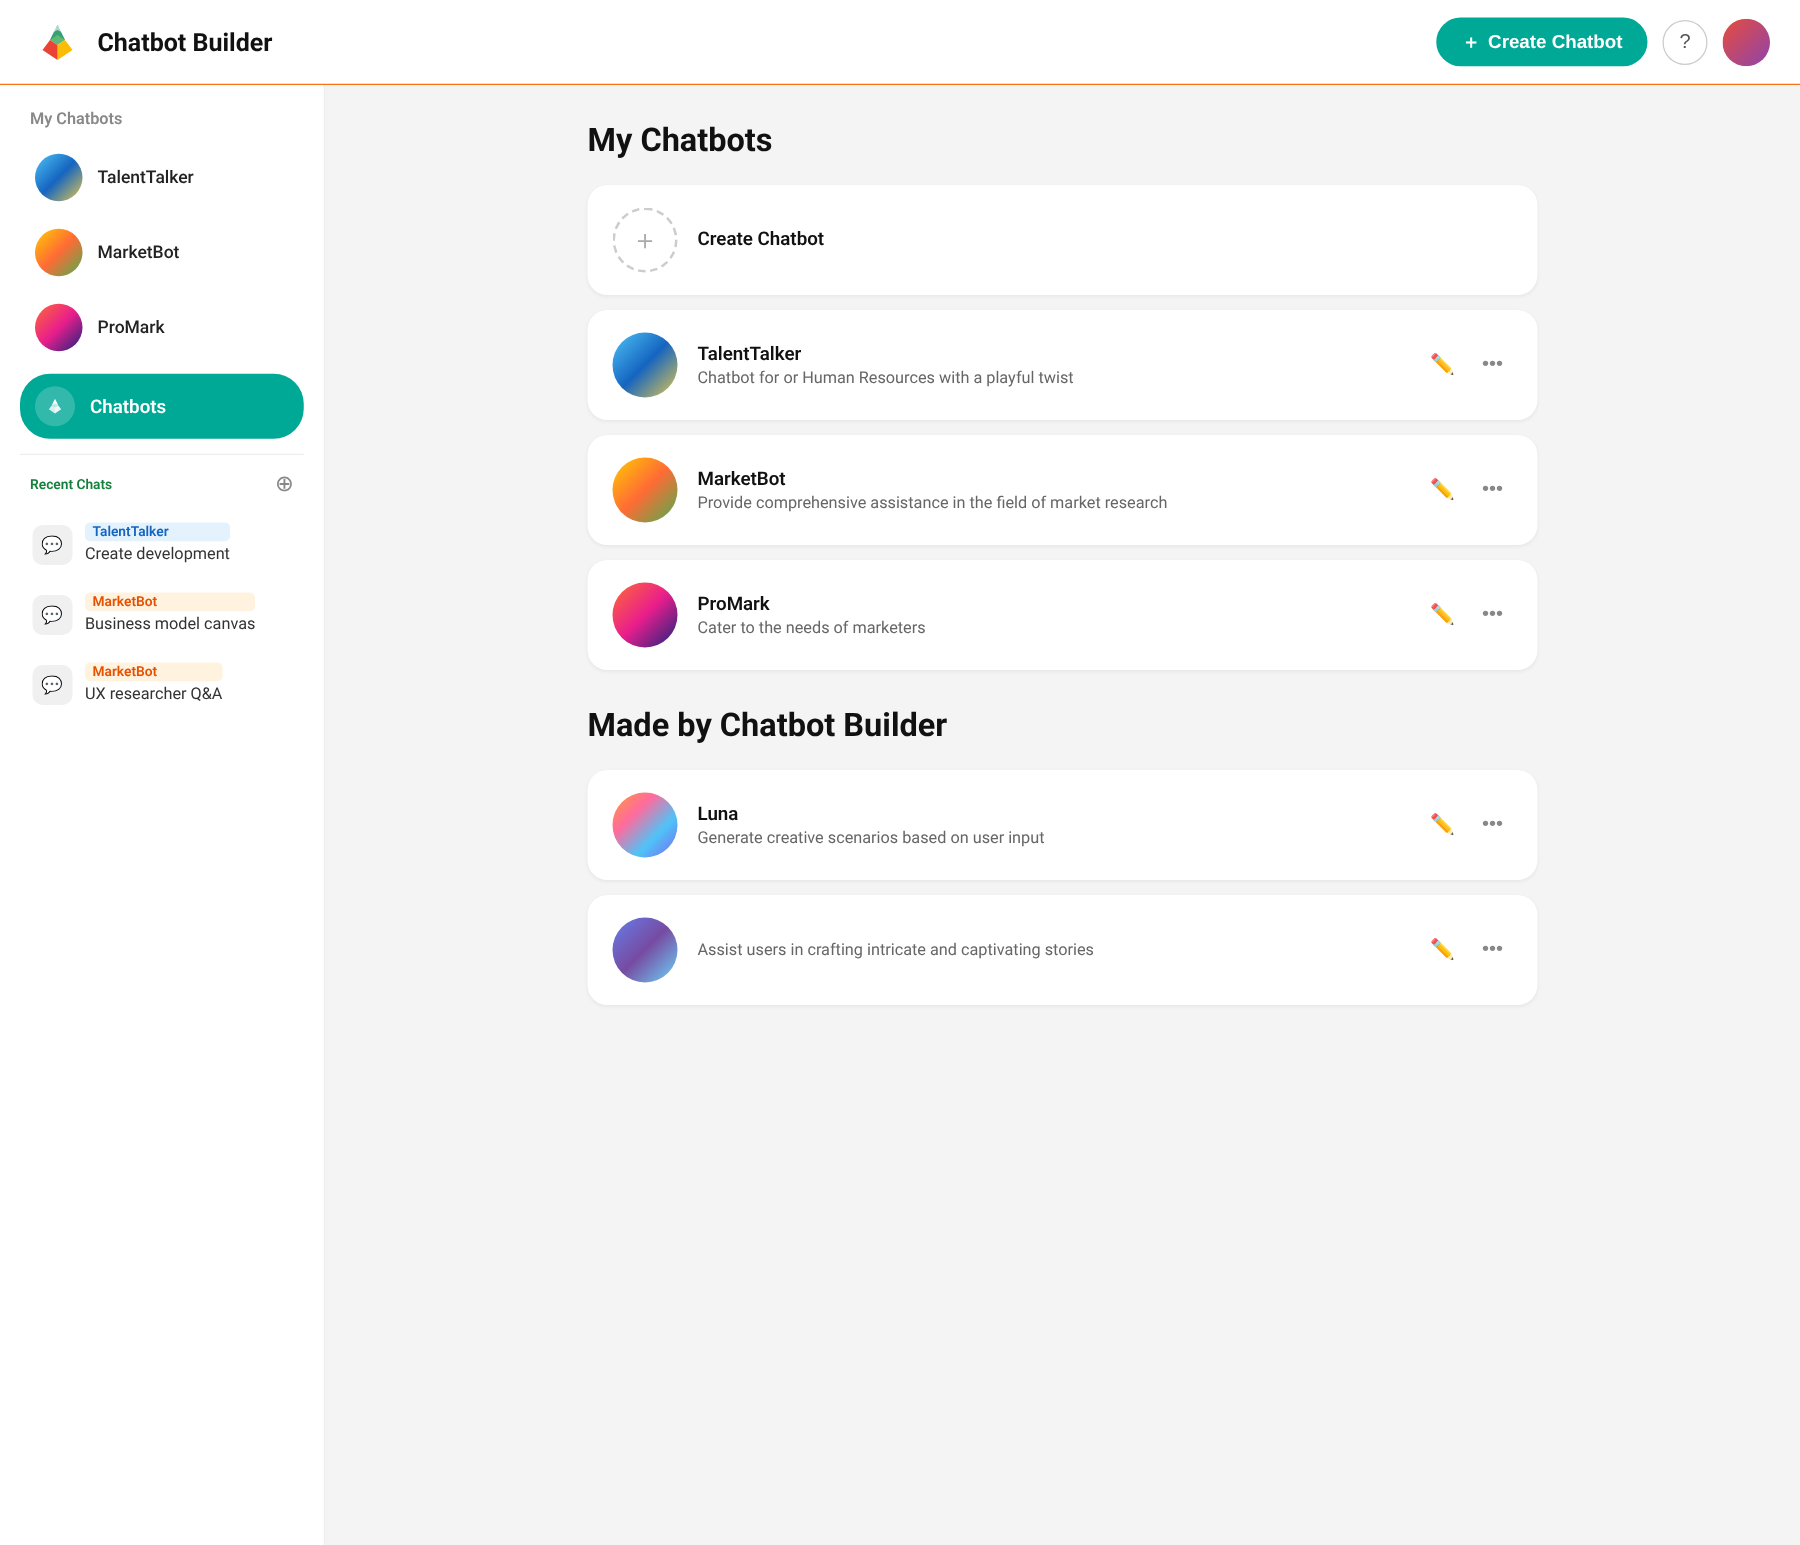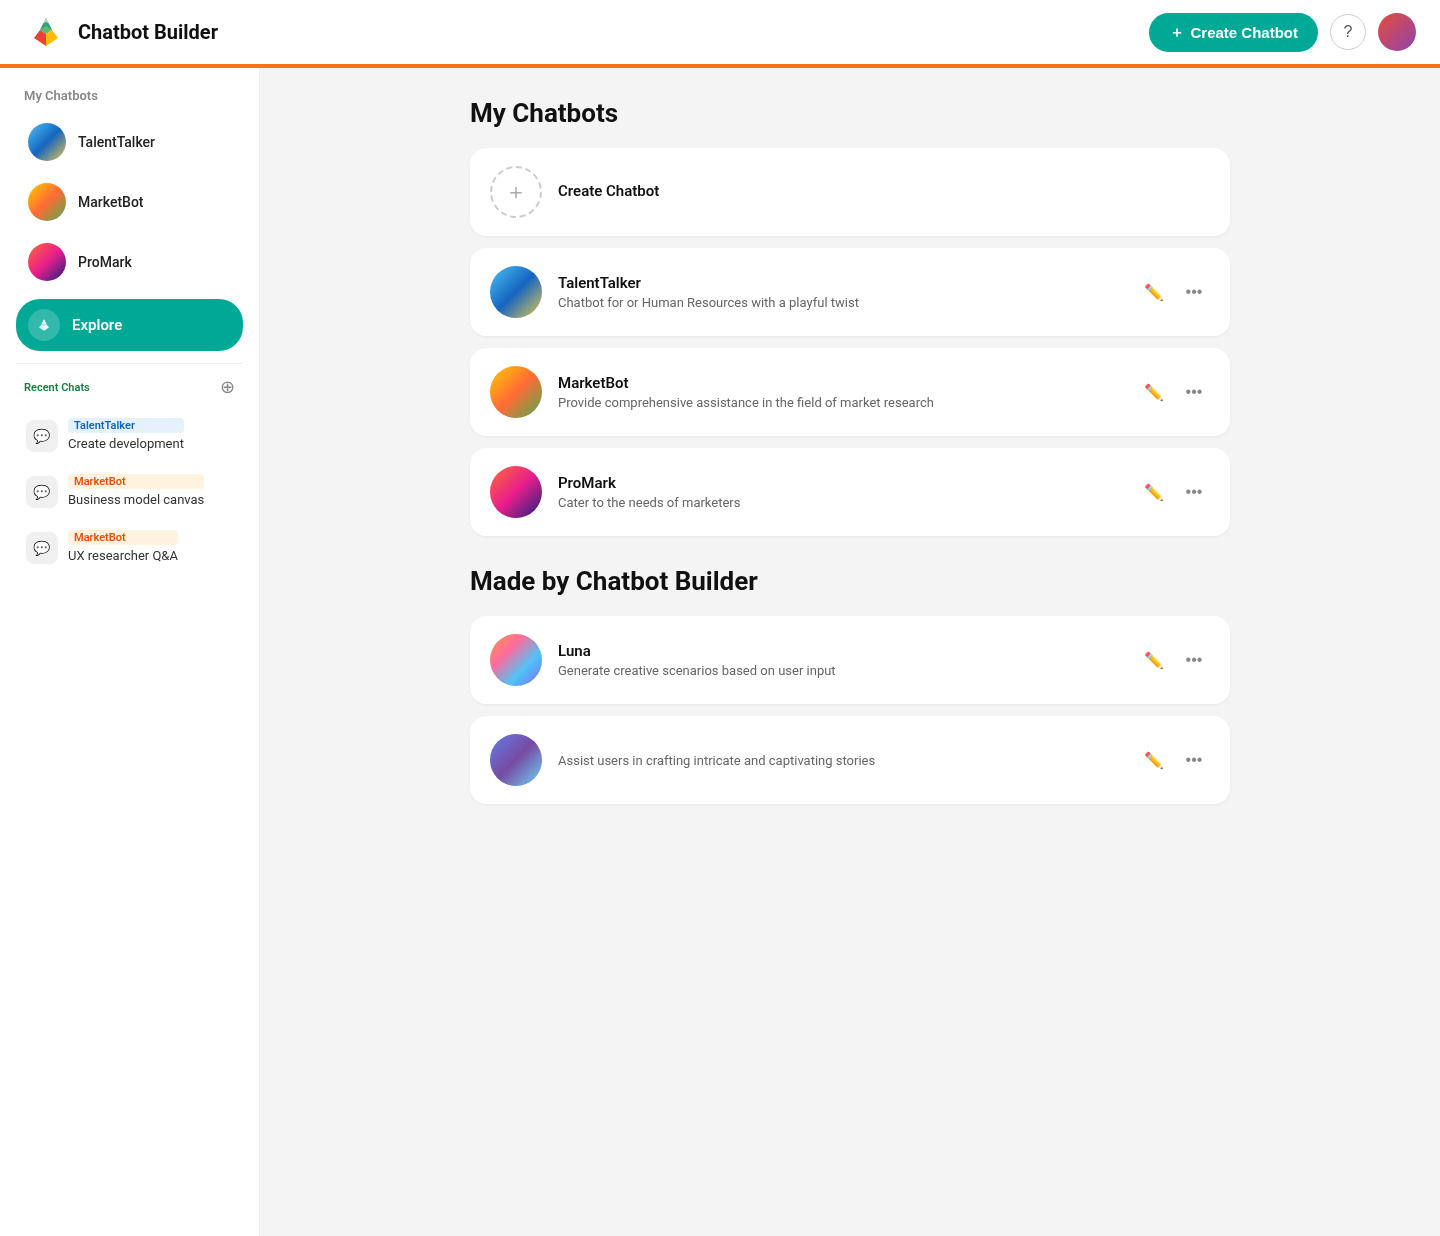--- a/index.html
+++ b/index.html
@@ -1,21 +1,21 @@
 <!DOCTYPE html>
 <html><head>
   <meta charset="utf-8">
   <style>
     * { box-sizing: border-box; margin: 0; padding: 0; }
     body { font-family: -apple-system, BlinkMacSystemFont, 'Segoe UI', Roboto, sans-serif; background: #fff; display: flex; flex-direction: column; height: 100vh; overflow: hidden; }
 
     
     .header {
       display: flex; align-items: center; justify-content: space-between;
-      padding: 0 24px; height: 68px; border-bottom: 4px solid #f97316;
+      padding: 0 24px; height: 68px; border-bottom: 1px solid #f97316;
       flex-shrink: 0;
     }
     .header-left { display: flex; align-items: center; gap: 10px; }
     .logo-icon { width: 44px; height: 44px; }
     .header-title { font-size: 20px; font-weight: 700; color: #111; }
     .header-right { display: flex; align-items: center; gap: 12px; }
     .create-chatbot-btn {
       display: flex; align-items: center; gap: 6px;
       background: #00a896; color: #fff; border: none; border-radius: 24px;
       padding: 10px 20px; font-size: 15px; font-weight: 600; cursor: pointer;
@@ -183,21 +183,21 @@
 
     <div class="explore-item">
       <div class="explore-icon">
         <svg width="18" height="18" viewBox="0 0 44 44" fill="none">
           <path d="M22 8 L28 20 L22 16 L16 20 Z" fill="white"></path>
           <path d="M22 8 L28 20 L22 24 L16 20 Z" fill="rgba(255,255,255,0.7)"></path>
           <path d="M22 24 L28 20 L34 28 L22 36 Z" fill="rgba(255,255,255,0.9)"></path>
           <path d="M22 24 L16 20 L10 28 L22 36 Z" fill="rgba(255,255,255,0.8)"></path>
         </svg>
       </div>
-      <span class="explore-label">Explore</span>
+      <span class="explore-label">Chatbots</span>
     </div>
 
     <div class="divider"></div>
 
     <div class="recent-chats-header">
       <span class="recent-chats-title">Recent Chats</span>
       <button class="new-chat-btn">⊕</button>
     </div>
 
     <div class="chat-item">

